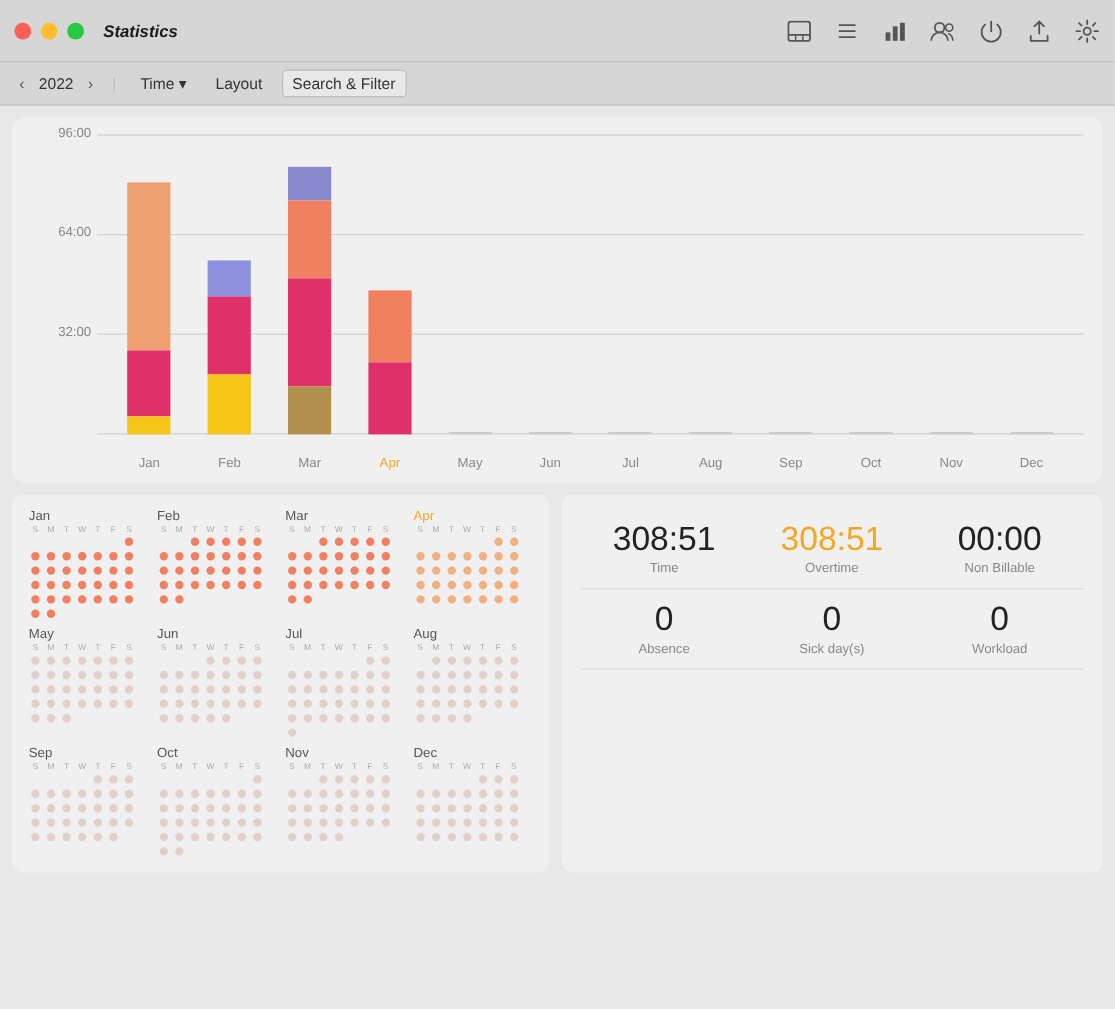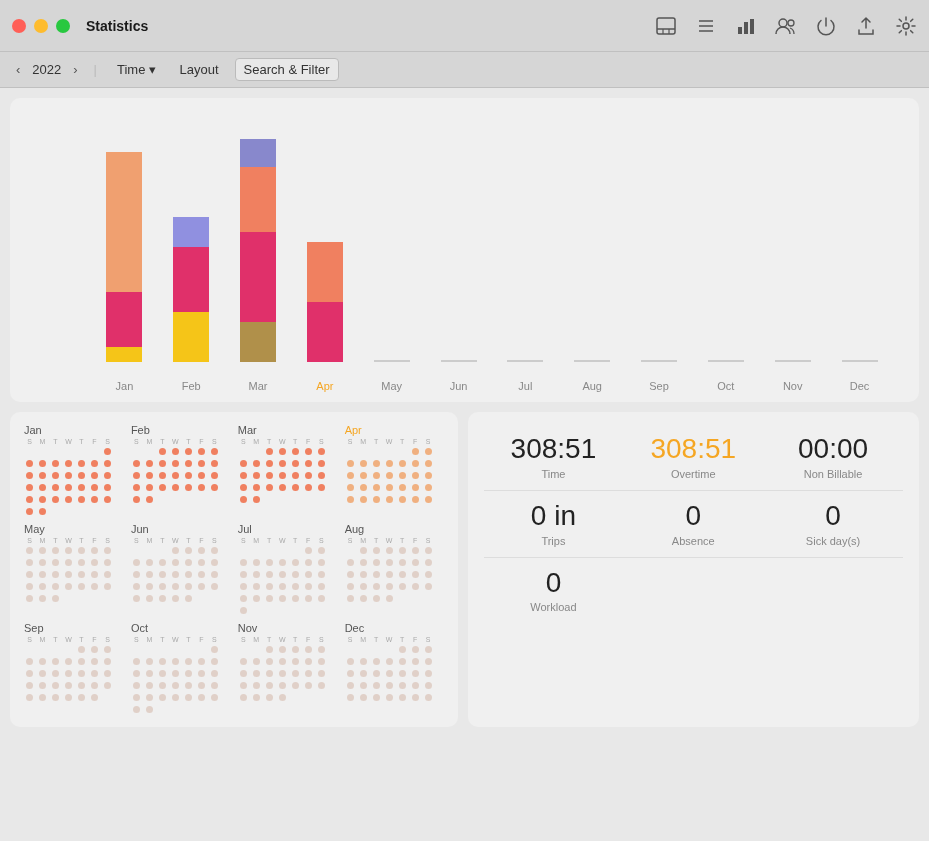--- a/index.html
+++ b/index.html
@@ -13,20 +13,21 @@
 
     
     .titlebar {
       background: #d6d6d6;
       height: 52px;
       display: flex;
       align-items: center;
       padding: 0 12px;
       border-bottom: 1px solid #c0c0c0;
       position: relative;
+      font-style: italic;
     }
     .traffic-lights {
       display: flex;
       gap: 8px;
       margin-right: 16px;
     }
     .tl { width: 14px; height: 14px; border-radius: 50%; }
     .tl-red { background: #ff5f57; }
     .tl-yellow { background: #febc2e; }
     .tl-green { background: #28c840; }
@@ -361,20 +362,32 @@
   <div class="nav-btn nav-btn-active">
     <span>Search &amp; Filter</span>
   </div>
 </div>
 
 <div class="main">
 
   <div class="chart-panel">
     <div class="chart-area">
 
+      <div class="chart-gridlines">
+        <div class="chart-gridline">
+          <span class="chart-y-label">96:00</span>
+        </div>
+        <div class="chart-gridline">
+          <span class="chart-y-label">64:00</span>
+        </div>
+        <div class="chart-gridline">
+          <span class="chart-y-label">32:00</span>
+        </div>
+        <div class="chart-gridline"></div>
+      </div>
 
       <div class="chart-bars-container">
 
         <div class="chart-bar-group">
           <div class="chart-bar-stack">
             <div class="bar-seg" style="height:15px;background:#f5c518;"></div>
             <div class="bar-seg" style="height:55px;background:#e0306a;"></div>
             <div class="bar-seg" style="height:140px;background:#f0a070;"></div>
           </div>
         </div>
@@ -1920,24 +1933,20 @@
           </div>
           <div class="totals-cell">
             <div class="totals-value orange">308:51</div>
             <div class="totals-label">Overtime</div>
           </div>
           <div class="totals-cell">
             <div class="totals-value">00:00</div>
             <div class="totals-label">Non Billable</div>
           </div>
           <div class="totals-cell">
-            <div class="totals-value">0 in</div>
-            <div class="totals-label">Trips</div>
-          </div>
-          <div class="totals-cell">
             <div class="totals-value">0</div>
             <div class="totals-label">Absence</div>
           </div>
           <div class="totals-cell">
             <div class="totals-value">0</div>
             <div class="totals-label">Sick day(s)</div>
           </div>
           <div class="totals-cell">
             <div class="totals-value">0</div>
             <div class="totals-label">Workload</div>

